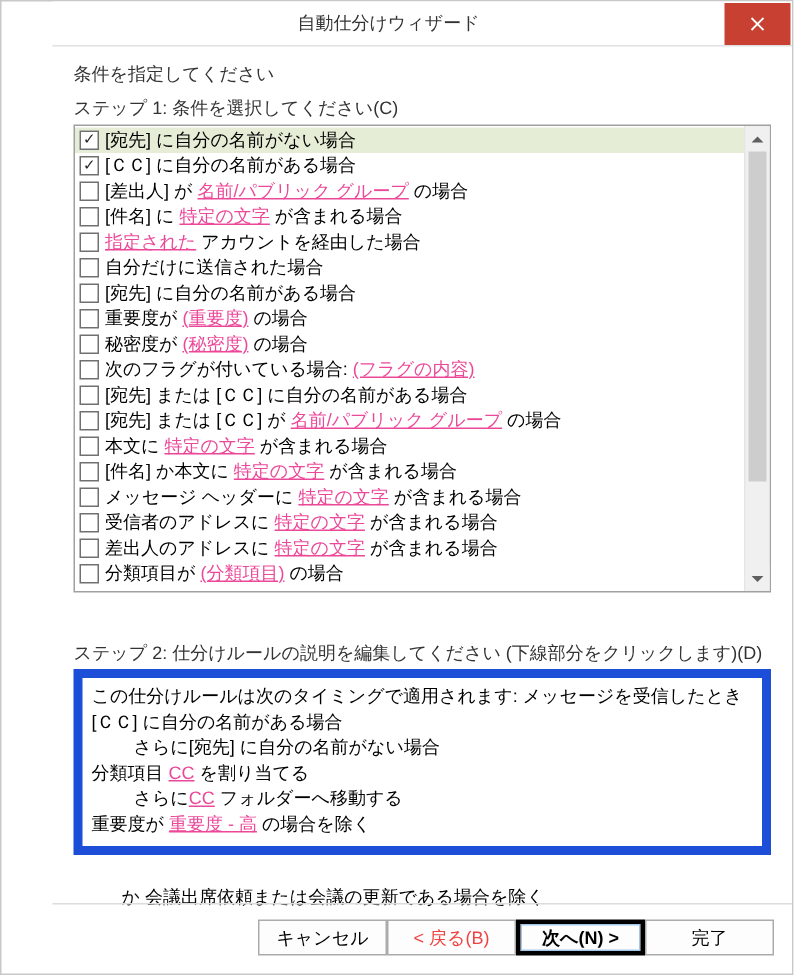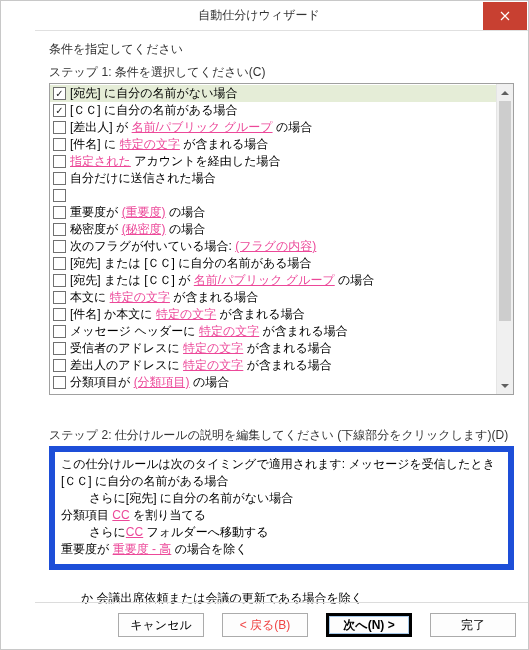--- a/index.html
+++ b/index.html
@@ -137,21 +137,21 @@
     padding: 4px 6px;
     line-height: 17px;
   }
   .descbox .indent1 { padding-left: 28px; }
   .descbox .indent-s { padding-left: 20px; margin-top: 32px; }
   .footer {
     border-top: 1px solid #dcdcdc;
     padding: 10px 12px 12px 0;
     display: flex;
     justify-content: flex-end;
-    gap: 18px;
+    gap: 0;
   }
   .btn {
     min-width: 86px;
     height: 24px;
     background: #fdfdfd;
     border: 1px solid #ababab;
     font-family: inherit;
     font-size: 12px;
     cursor: pointer;
     padding: 0 8px;
@@ -204,20 +204,21 @@
           <div class="row">
             <span class="chk"></span>
             <span class="text"><span class="link">指定された</span><span> アカウントを経由した場合</span></span>
           </div>
           <div class="row">
             <span class="chk"></span>
             <span class="text"><span>自分だけに送信された場合</span></span>
           </div>
           <div class="row">
             <span class="chk"></span>
+            <span class="text"><span>[宛先] に自分の名前がある場合</span></span>
           </div>
           <div class="row">
             <span class="chk"></span>
             <span class="text"><span>重要度が </span><span class="link">(重要度)</span><span> の場合</span></span>
           </div>
           <div class="row">
             <span class="chk"></span>
             <span class="text"><span>秘密度が </span><span class="link">(秘密度)</span><span> の場合</span></span>
           </div>
           <div class="row">

